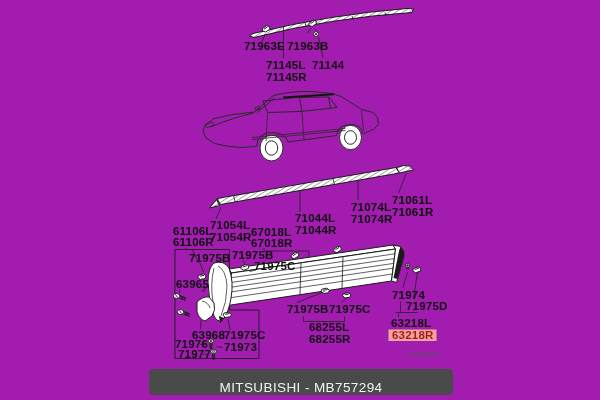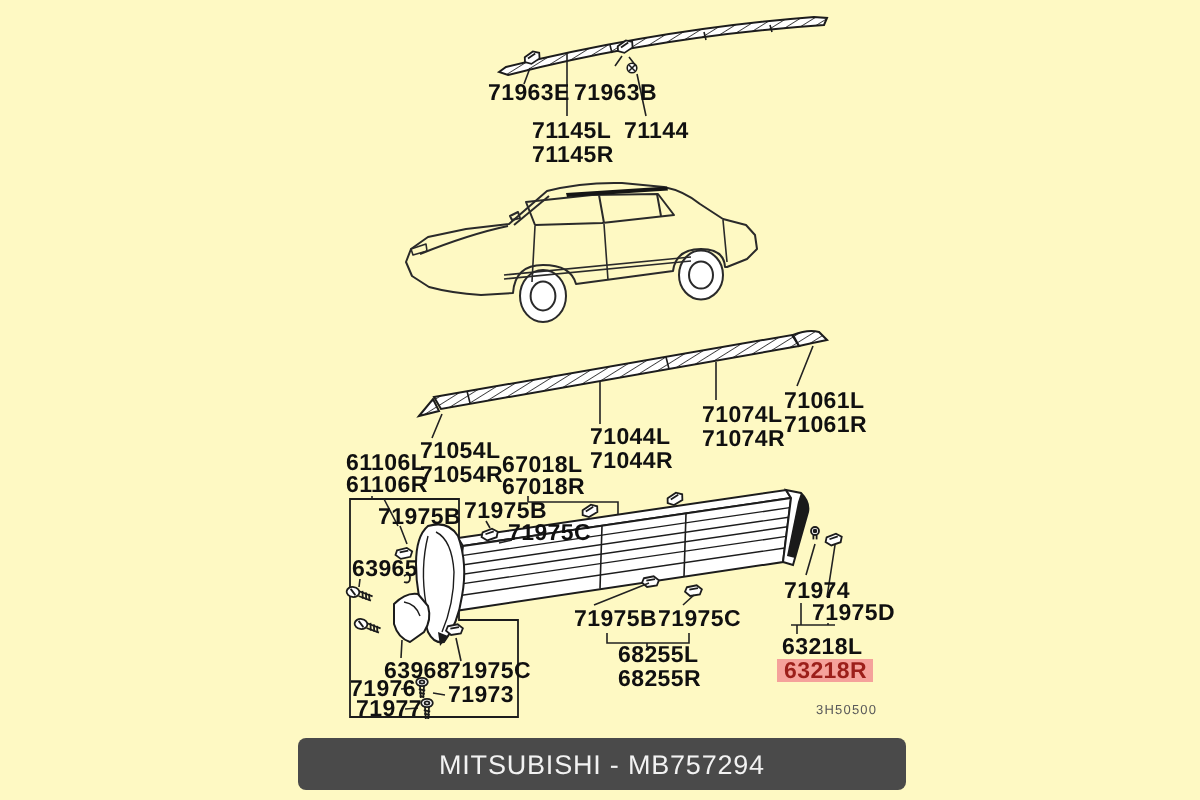--- a/index.html
+++ b/index.html
@@ -1,33 +1,33 @@
 <!DOCTYPE html>
 <html><head>
 <meta charset="utf-8">
 <style>
   html,body{margin:0;padding:0;background:#fff;}
   .stage{
-    position:relative;width:600px;height:400px;background:#fef9c3;overflow:hidden;
+    position:relative;width:600px;height:400px;background:#a21caf;overflow:hidden;
     font-family:"Liberation Sans",sans-serif;
   }
   .stage svg{position:absolute;left:0;top:0;}
   svg text.part{
     font-family:"Liberation Sans","DejaVu Sans",sans-serif;
     font-size:11.5px;font-weight:bold;fill:#101010;letter-spacing:0.2px;
     cursor:pointer;
   }
   svg text.code{
     font-family:"Liberation Sans",sans-serif;
     font-size:6.5px;font-weight:normal;fill:#5a5a5a;letter-spacing:0.6px;
   }
   .footer{
     position:absolute;left:149px;top:369px;width:304px;height:26px;
     background:#4a4a4a;border-radius:4px;
-    display:flex;align-items:center;justify-content:center;gap:26px;
+    display:flex;align-items:flex-end;justify-content:center;gap:26px;
     color:#f2f2f2;font-size:13.5px;letter-spacing:0.4px;
     font-family:"Liberation Sans",sans-serif;
   }
 </style>
 </head>
 <body>
 
 <div class="stage">
 <svg width="600" height="400" viewBox="0 0 600 400">
   <defs>

